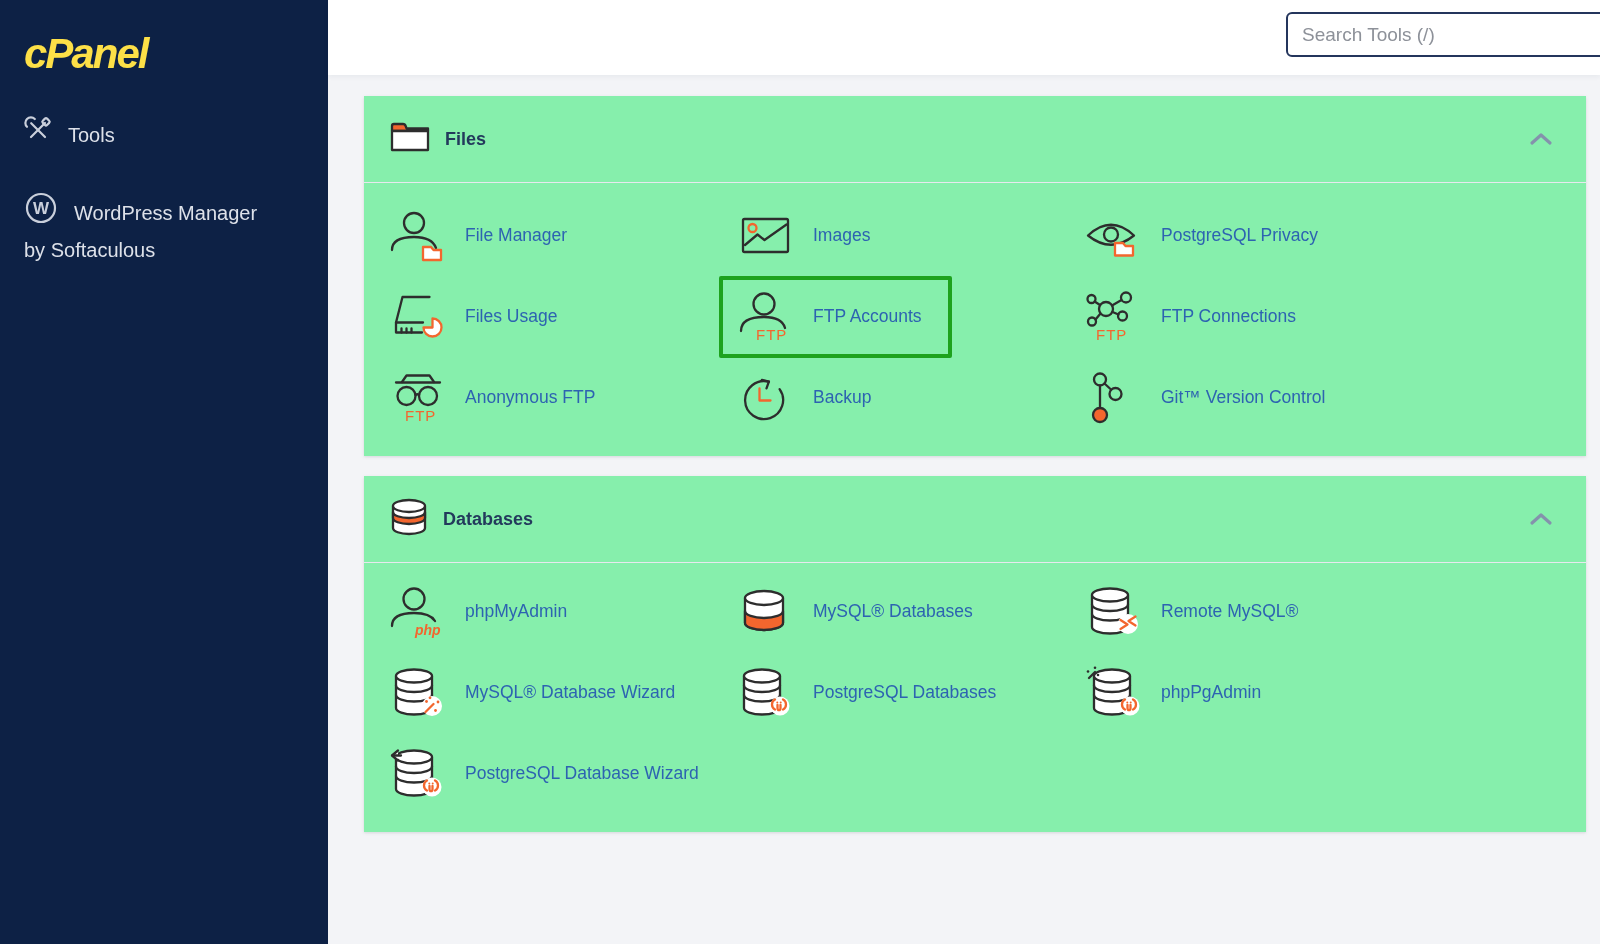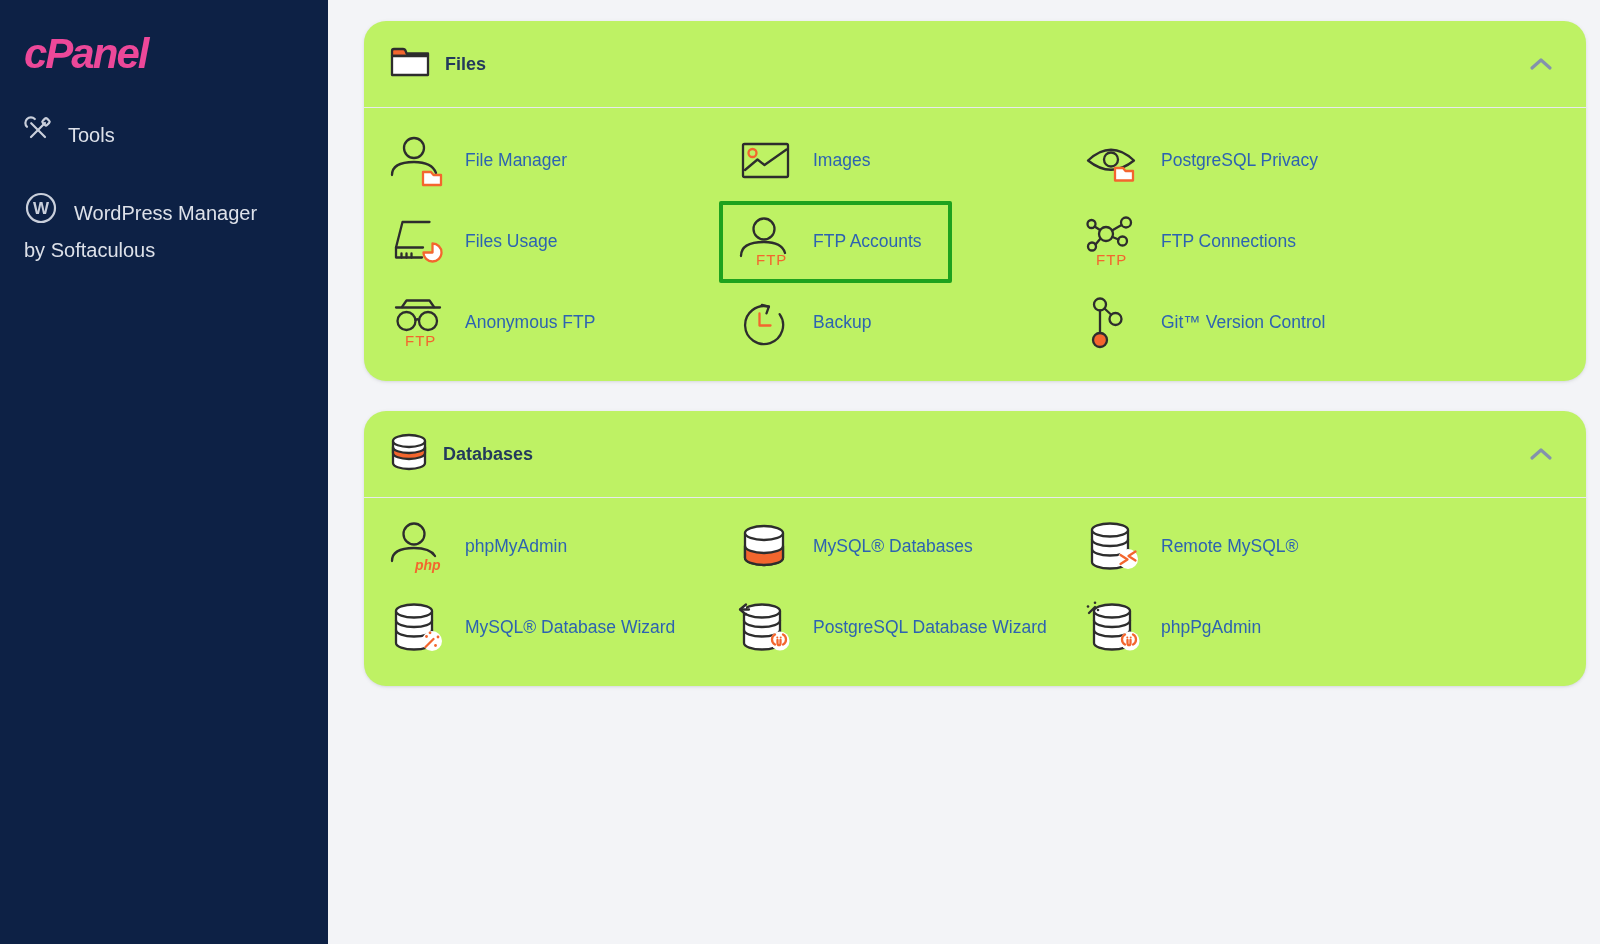--- a/index.html
+++ b/index.html
@@ -10,21 +10,21 @@
     font-family:"Liberation Sans", sans-serif;
     background:#f3f4f7;
   }
   
   .sidebar {
     width:328px; flex-shrink:0; height:944px;
     background:#0d2145; color:#dde1e9;
     padding:0 24px;
   }
   .logo {
-    margin-top:30px; color:#ec4899;
+    margin-top:30px; color:#fde047;
     font-size:42px; font-weight:bold; font-style:italic; letter-spacing:-2px;
   }
   .side-item { margin-top:38px; font-size:20px; line-height:1.6; cursor:pointer; }
   .side-item.wp { margin-top:38px; }
   .side-icon { display:inline-block; vertical-align:middle; margin-right:16px; }
   .side-label { vertical-align:middle; }
   
   .main { flex:1; min-width:0; display:flex; flex-direction:column; }
   .topbar {
     height:75px; background:#ffffff; position:relative; flex-shrink:0;
@@ -32,21 +32,21 @@
   }
   .search {
     position:absolute; left:958px; top:12px; width:345px; height:45px;
     border:2px solid #24355c; border-radius:6px;
     font-size:19px; color:#444; padding:0 14px; outline:none;
     font-family:"Liberation Sans", sans-serif;
   }
   .search::placeholder { color:#8d9199; }
   .content { padding:21px 14px 0 36px; }
   .card {
-    background:#bef264; border-radius:22px; margin-bottom:30px;
+    background:#86efac; border-radius:0; margin-bottom:20px;
     box-shadow:0 1px 2px rgba(16,24,40,.05), 0 1px 4px rgba(16,24,40,.08);
   }
   .card-header { display:flex; align-items:center; height:86px; padding:0 32px 0 25px; }
   .card-title { font-size:18px; font-weight:600; color:#233a5c; margin-left:14px; }
   .chevron { margin-left:auto; cursor:pointer; display:flex; }
   .divider { height:1px; background:#e7e9ef; }
   .grid { display:grid; grid-template-columns:348px 348px 1fr; padding:12px 0 18px 25px; }
   .grid.db { padding-top:8px; }
   .cell { height:81px; display:flex; align-items:center; }
   .item {
@@ -98,20 +98,23 @@
       <svg class="sic" width="34" height="34" viewBox="0 0 34 34">
         <circle cx="17" cy="17" r="14"></circle>
         <text x="17" y="23" text-anchor="middle" font-size="17" font-weight="bold">W</text>
       </svg>
     </span><span class="side-label">WordPress Manager</span>
     <div>by Softaculous</div>
   </div>
 </aside>
 
 <div class="main">
+  <div class="topbar">
+    <input class="search" type="text" autofocus="" placeholder="Search Tools (/)" style="">
+  </div>
 
   <div class="content">
 
     <section class="card">
       <div class="card-header">
         <span>
           <svg class="ic" width="42" height="36" viewBox="0 0 42 36">
             <path class="fo" d="M3 12 V7 Q3 5 5 5 H14 Q16 5 16.6 7 L17.6 9.5 H39 V12 Z"></path>
             <rect class="fw" x="3" y="12" width="36" height="19"></rect>
           </svg>
@@ -338,40 +341,37 @@
                 <circle class="dot" cx="37.5" cy="35.5" r="1.4"></circle>
                 <circle class="dot" cx="46.5" cy="44.5" r="1.4"></circle>
                 <circle class="dot" cx="49" cy="36" r="1.4"></circle>
                 <circle class="dot" cx="41" cy="31.8" r="1.4"></circle>
               </svg>
             </span>
             <span>MySQL® Database Wizard</span>
           </a>
         </div>
 
-
         <div class="cell">
           <a class="item">
             <span class="icw">
               <svg class="ic" width="58" height="54" viewBox="0 0 58 54">
                 <path class="fw" d="M7 10 L7 42 A18 6.5 0 0 0 43 42 L43 10"></path>
                 <path d="M7 19.5 A18 6.5 0 0 0 43 19.5"></path>
                 <path d="M7 29 A18 6.5 0 0 0 43 29"></path>
                 <ellipse class="fw" cx="25" cy="10" rx="18" ry="6.5"></ellipse>
-                <path class="fw" d="M9 3.5 L3 8.5 L9 13.5"></path>
-                <path d="M3.5 8.5 H12"></path>
                 <circle class="ko" cx="43" cy="40" r="9.5"></circle>
                 <path class="o" d="M38 33.5 q-3 1.5 -3 5 q0 3.5 3 5"></path>
                 <path class="o" d="M46 33.5 q3 1.5 3 5 q0 3.5 -3 5"></path>
                 <path class="o" d="M40.5 39 v3 q0 2.2 1.5 2.2 q1.5 0 1.5 -2.2 v-3"></path>
                 <circle class="dot" cx="40.3" cy="36.5" r="1"></circle>
                 <circle class="dot" cx="43.7" cy="36.5" r="1"></circle>
               </svg>
             </span>
-            <span>PostgreSQL Database Wizard</span>
+            <span>PostgreSQL Databases</span>
           </a>
         </div>
 
         <div class="cell">
           <a class="item">
             <span class="icw">
               <svg class="ic" width="58" height="54" viewBox="0 0 58 54">
                 <path class="fw" d="M9 10 L9 42 A18 6.5 0 0 0 45 42 L45 10"></path>
                 <path d="M9 19.5 A18 6.5 0 0 0 45 19.5"></path>
                 <path d="M9 29 A18 6.5 0 0 0 45 29"></path>
@@ -385,17 +385,39 @@
                 <path class="o" d="M48 33.5 q3 1.5 3 5 q0 3.5 -3 5"></path>
                 <path class="o" d="M42.5 39 v3 q0 2.2 1.5 2.2 q1.5 0 1.5 -2.2 v-3"></path>
                 <circle class="dot" cx="42.3" cy="36.5" r="1"></circle>
                 <circle class="dot" cx="45.7" cy="36.5" r="1"></circle>
               </svg>
             </span>
             <span>phpPgAdmin</span>
           </a>
         </div>
 
+        <div class="cell">
+          <a class="item">
+            <span class="icw">
+              <svg class="ic" width="58" height="54" viewBox="0 0 58 54">
+                <path class="fw" d="M7 10 L7 42 A18 6.5 0 0 0 43 42 L43 10"></path>
+                <path d="M7 19.5 A18 6.5 0 0 0 43 19.5"></path>
+                <path d="M7 29 A18 6.5 0 0 0 43 29"></path>
+                <ellipse class="fw" cx="25" cy="10" rx="18" ry="6.5"></ellipse>
+                <path class="fw" d="M9 3.5 L3 8.5 L9 13.5"></path>
+                <path d="M3.5 8.5 H12"></path>
+                <circle class="ko" cx="43" cy="40" r="9.5"></circle>
+                <path class="o" d="M38 33.5 q-3 1.5 -3 5 q0 3.5 3 5"></path>
+                <path class="o" d="M46 33.5 q3 1.5 3 5 q0 3.5 -3 5"></path>
+                <path class="o" d="M40.5 39 v3 q0 2.2 1.5 2.2 q1.5 0 1.5 -2.2 v-3"></path>
+                <circle class="dot" cx="40.3" cy="36.5" r="1"></circle>
+                <circle class="dot" cx="43.7" cy="36.5" r="1"></circle>
+              </svg>
+            </span>
+            <span>PostgreSQL Database Wizard</span>
+          </a>
+        </div>
+
       </div>
     </section>
 
   </div>
 </div>
 
 </body></html>

